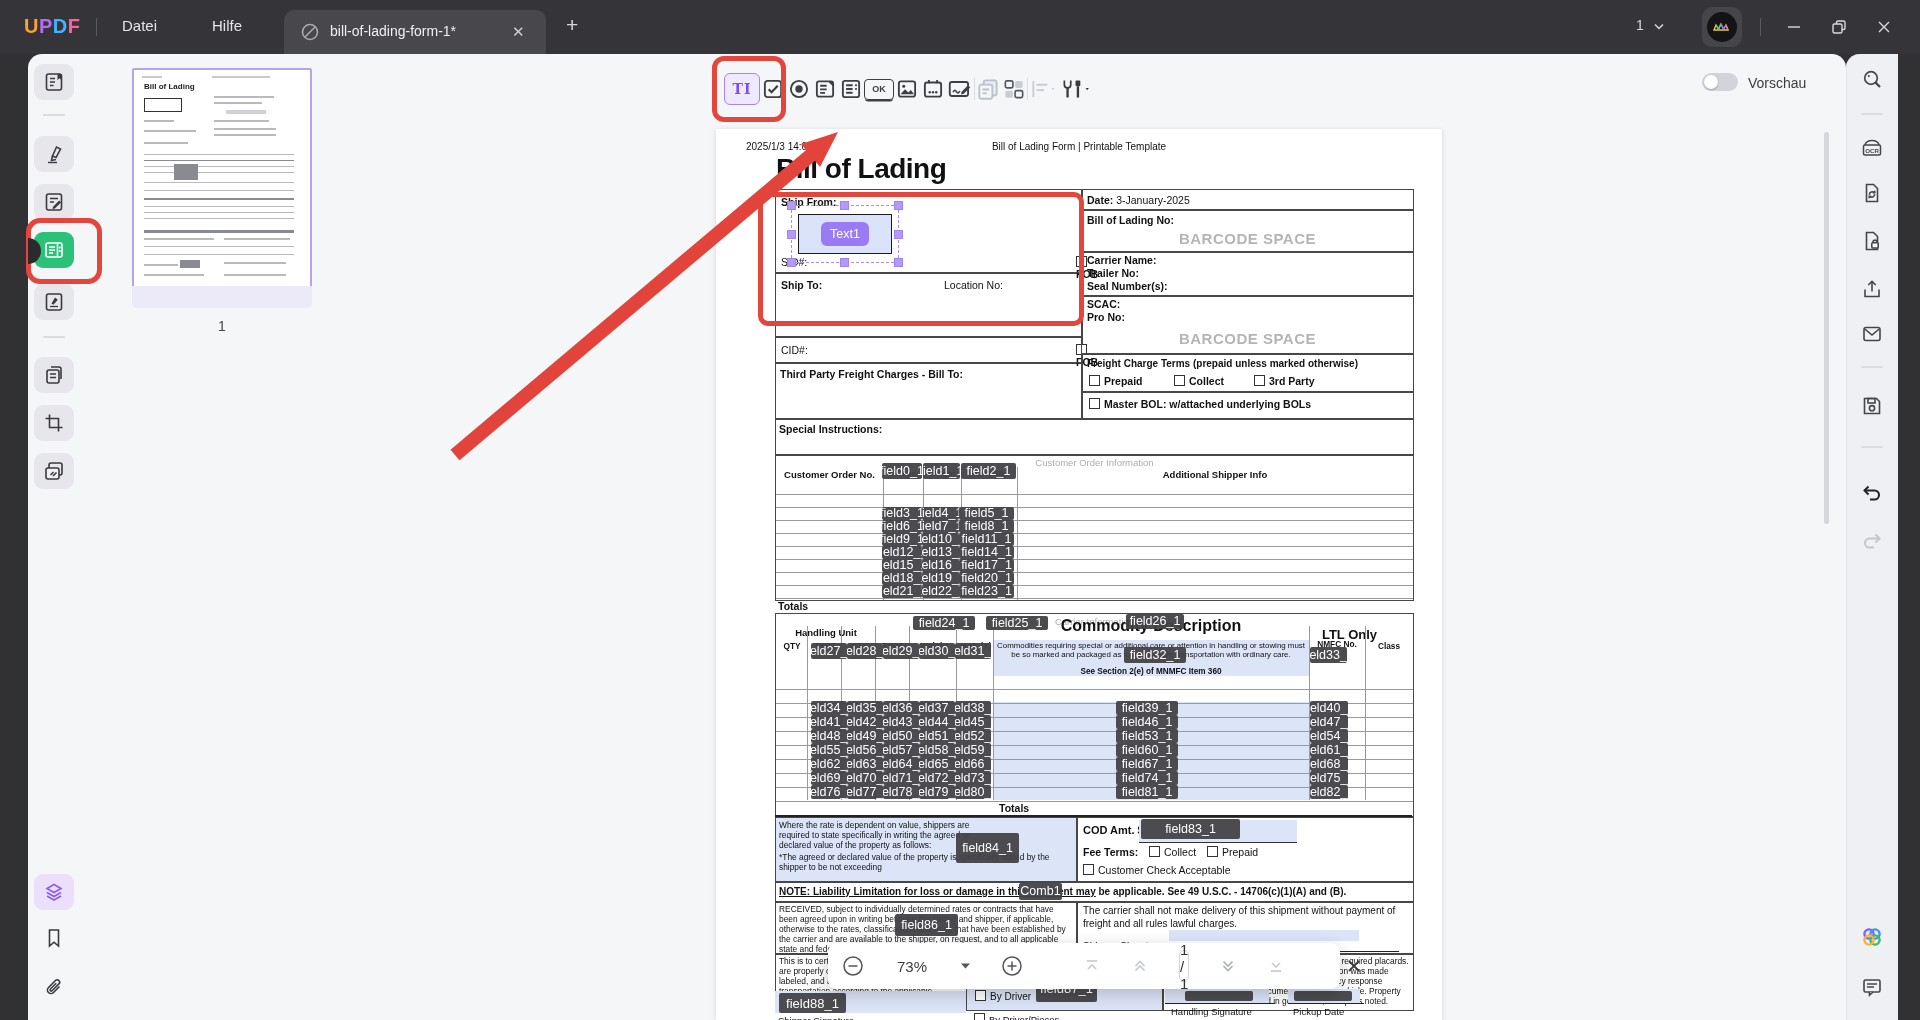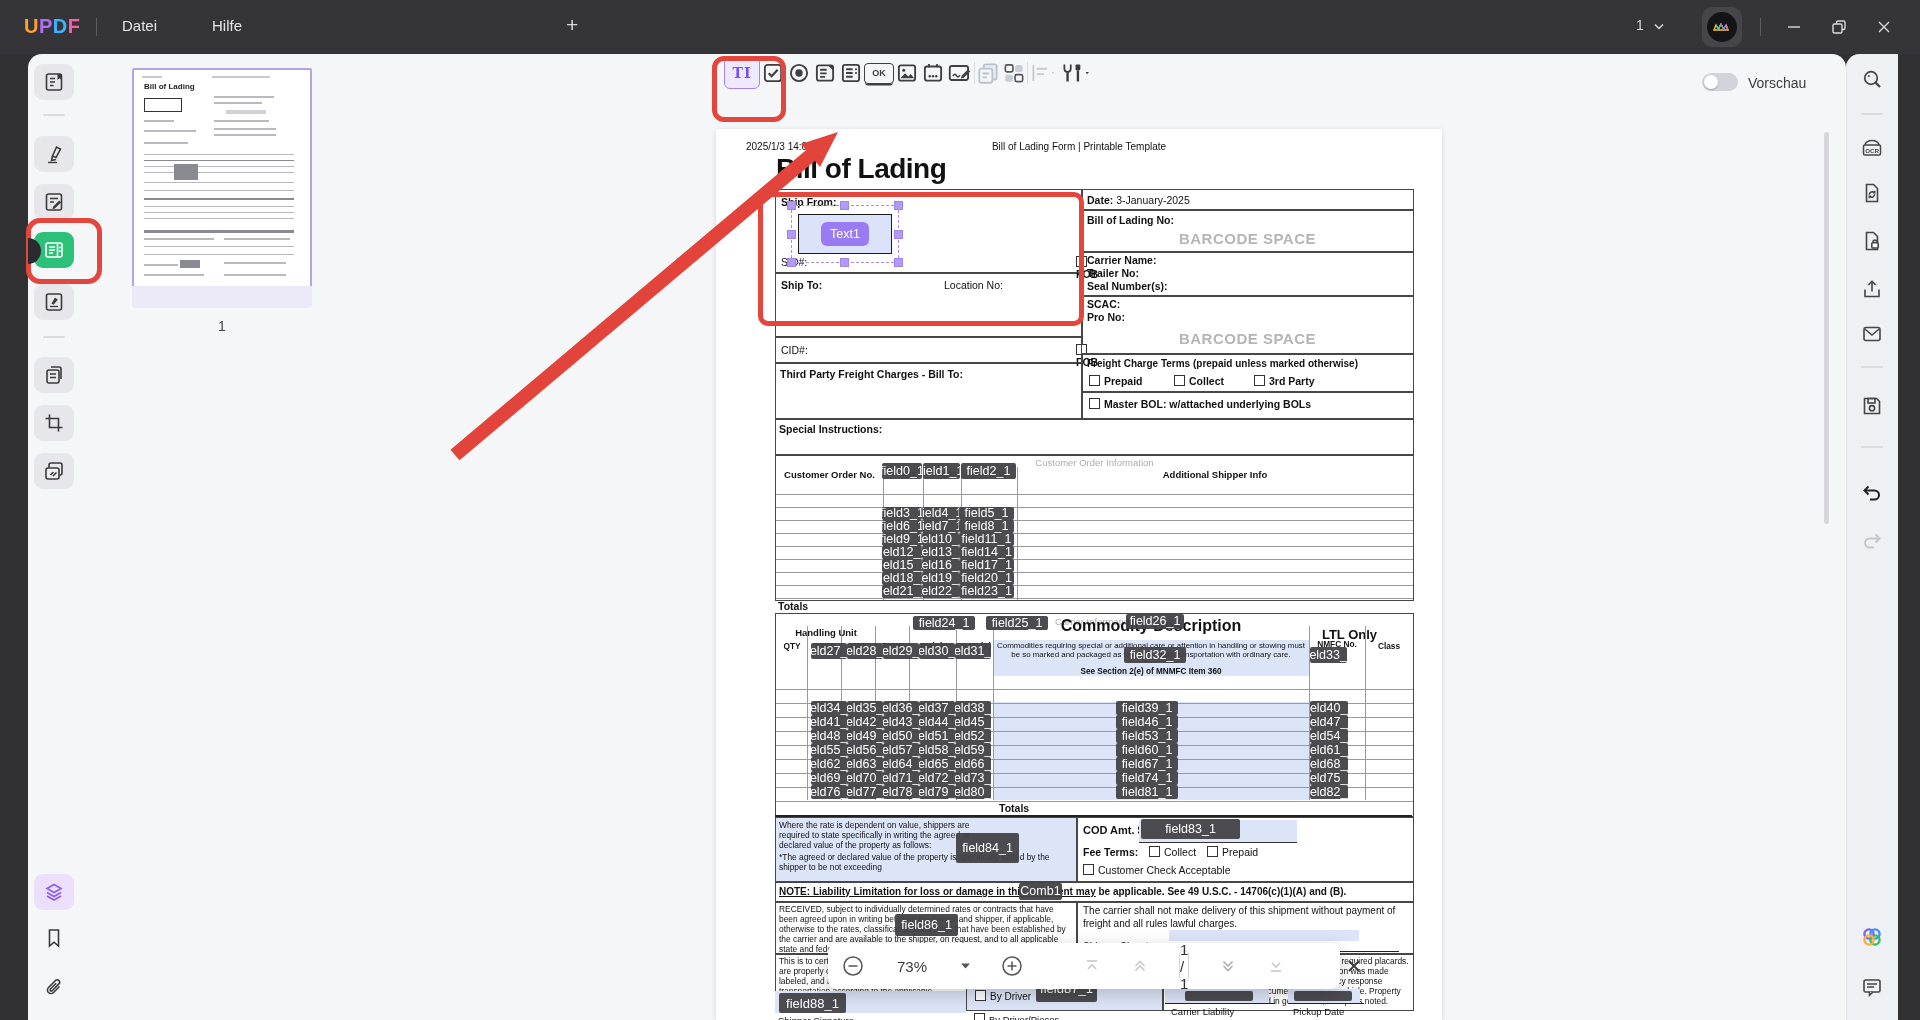--- a/index.html
+++ b/index.html
@@ -21,21 +21,21 @@
   .avatar{position:absolute;left:1702px;top:7px;width:40px;height:40px;background:#46464a;border-radius:10px}
   .avatar .disc{position:absolute;left:5px;top:5px;width:30px;height:30px;border-radius:50%;background:#141417;overflow:hidden}
   .winbtn{position:absolute;top:18px;width:18px;height:18px;color:#dadade}
   
   .maincard{position:absolute;left:28px;top:54px;width:1818px;height:966px;background:#f5f6f8;border-radius:14px 14px 0 0}
   .rightrail{position:absolute;left:1846px;top:54px;width:52px;height:966px;background:#eff0f3;border-radius:14px 0 0 0;box-shadow:inset 1px 0 0 #e4e4e9}
   .railbtn{position:absolute;width:40px;height:36px;border-radius:9px;background:#e7e7eb;display:flex;align-items:center;justify-content:center}
   .raildiv{position:absolute;width:22px;height:2px;background:#dbdbe0;border-radius:1px}
   .rbtn{position:absolute;left:1859px;width:26px;height:26px;display:flex;align-items:center;justify-content:center}
   
-  .ftools{position:absolute;left:724px;top:48px;height:50px;display:flex;align-items:center;}
+  .ftools{position:absolute;left:724px;top:64px;height:50px;display:flex;align-items:center;}
   .fti{display:flex;align-items:center;justify-content:center}
   .ti-box{width:34px;height:30px;background:#efe9fe;border:1.5px solid #a583f2;border-radius:6px;display:flex;align-items:center;justify-content:center;font-family:"DejaVu Serif",serif;font-weight:bold;font-size:14px;color:#7a4ff0;letter-spacing:1px}
   .ok-btn{width:28px;height:19px;border:1.6px solid #3e3e43;border-radius:4px;display:flex;align-items:center;justify-content:center;font-size:9px;font-weight:bold;color:#3e3e43;box-shadow:0 2.5px 0 -1px #3e3e43}
   .vsep{width:1px;height:22px;background:#dcdce1}
   .toggle{position:absolute;left:1702px;top:73px;width:36px;height:18px;background:#d2d4d9;border-radius:9px}
   .toggle .knob{position:absolute;left:2px;top:2px;width:14px;height:14px;border-radius:50%;background:#fff;box-shadow:0 1px 2px rgba(0,0,0,.25)}
   .preview-lbl{position:absolute;left:1748px;top:75px;font-size:14px;color:#3c3c40}
   
   .thumbcard{position:absolute;left:132px;top:68px;width:176px;height:216px;background:#fff;border:2px solid #b6a4ea;border-radius:2px;overflow:hidden}
   .thumbfoot{position:absolute;left:132px;top:286px;width:180px;height:22px;background:#eceaf8;border-radius:0 0 4px 4px}
@@ -74,20 +74,30 @@
   .halfcircle{position:absolute;left:28px;top:238px;width:13px;height:26px;background:#2b2b2e;border-radius:0 13px 13px 0;z-index:61}
 </style>
 </head>
 <body>
 
 <div class="titlebar">
   <div class="logo"><span>U</span><span>P</span><span>D</span><span>F</span></div>
   <div class="tb-sep" style="left:96px"></div>
   <div class="menu-item" style="left:122px">Datei</div>
   <div class="menu-item" style="left:212px">Hilfe</div>
+  <div class="tab">
+    <span class="abs" style="left:16px;top:12px">
+      <svg width="20" height="20" viewBox="0 0 20 20">
+          <circle cx="10" cy="10" r="7.5" fill="none" stroke="#a9a9af" stroke-width="1.6"></circle>
+          <line x1="5" y1="15" x2="15" y2="5" stroke="#a9a9af" stroke-width="1.6"></line>
+        </svg>
+    </span>
+    <span class="tab-title">bill-of-lading-form-1*</span>
+    <span class="tab-close">✕</span>
+  </div>
   <div class="newtab">+</div>
   <div class="pagebadge"><span>1</span>
     <svg width="10" height="7" viewBox="0 0 10 7" style="display:inline-block;margin-left:6px">
         <path d="M1 1.5 L5 5.5 L9 1.5" fill="none" stroke="#d8d8dc" stroke-width="1.5"></path>
       </svg>
   </div>
   <div class="avatar">
     <div class="disc">
       <svg width="30" height="30" viewBox="0 0 30 30">
         <path d="M7 18 l2-5 2.5 4 2.5-5 2.5 5 2.5-4 2 5 z" fill="none" stroke="#f5c33b" stroke-width="1.4"></path>
@@ -732,21 +742,21 @@
   <div class="hl abs" style="left:59px;top:862px;width:191px;height:22px"></div>
   <div class="df abs" style="left:63px;top:864px;width:67px;height:20px;font-size:13px">field88_1</div>
   <div class="abs" style="left:62px;top:886px;font-size:9.5px">Shipper Signature</div>
   <span class="abs" style="left:258px;top:884px;font-size:9.5px"><span class="cb"></span><span>By Driver/Pieces</span></span>
   <div class="hl abs" style="left:449px;top:860px;width:104px;height:14px"></div>
   <div class="hl abs" style="left:572px;top:860px;width:72px;height:14px"></div>
   <div class="df abs" style="left:469px;top:862px;width:68px;height:10px"></div>
   <div class="df abs" style="left:578px;top:862px;width:58px;height:10px"></div>
   <div class="abs" style="left:449px;top:874px;width:110px;height:1px;background:#222"></div>
   <div class="abs" style="left:572px;top:874px;width:76px;height:1px;background:#222"></div>
-  <div class="abs" style="left:455px;top:877px;font-size:9.5px">Carrier Liability</div>
+  <div class="abs" style="left:455px;top:877px;font-size:9.5px">Handling Signature</div>
   <div class="abs" style="left:577px;top:877px;font-size:9.5px">Pickup Date</div>
 
   <div class="text1-field" style="left:82px;top:85px;width:92px;height:38px">
     <span class="text1-pill">Text1</span>
   </div>
   <div class="sel-rect" style="left:75px;top:76px;width:106px;height:56px"></div>
   <div class="handle" style="left:71px;top:72px"></div>
   <div class="handle" style="left:124px;top:72px"></div>
   <div class="handle" style="left:178px;top:72px"></div>
   <div class="handle" style="left:71px;top:101px"></div>

